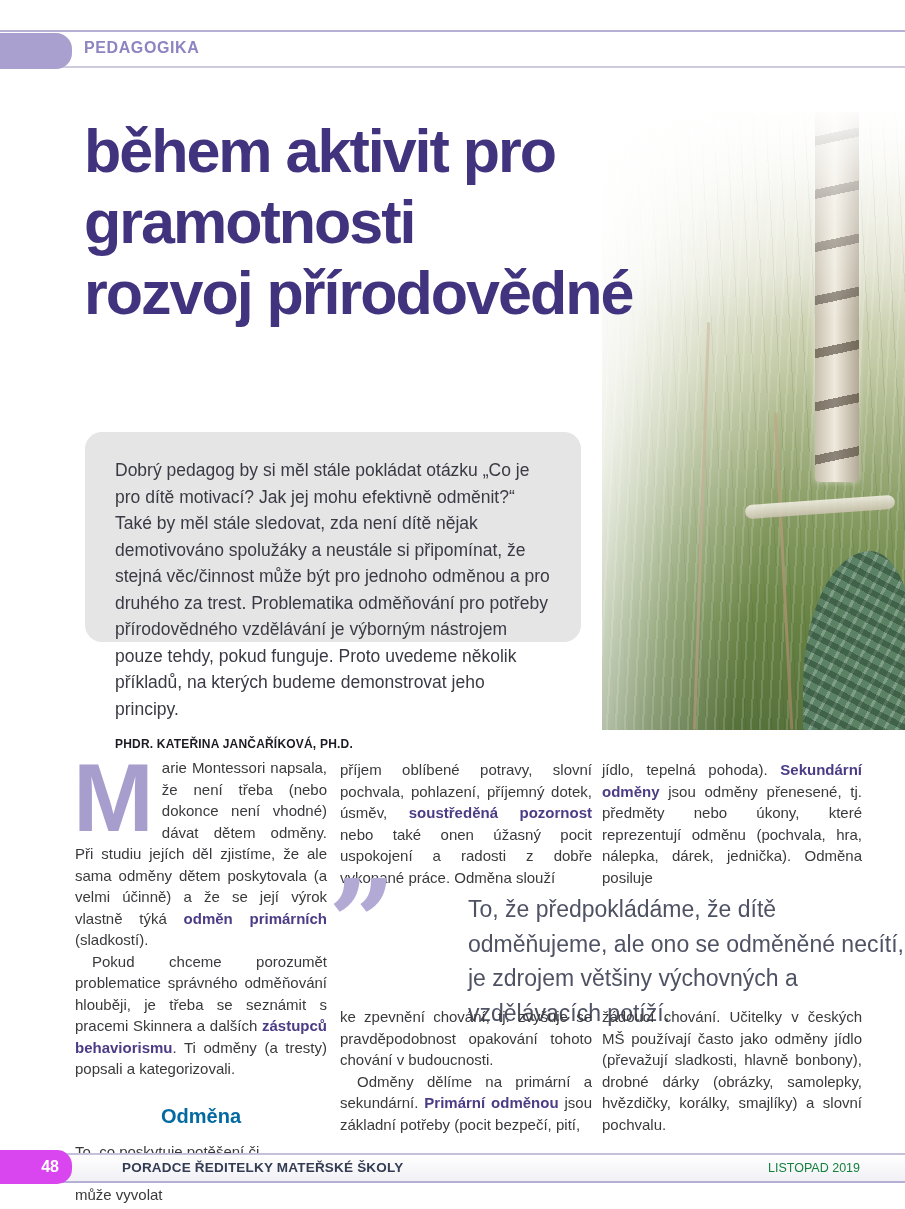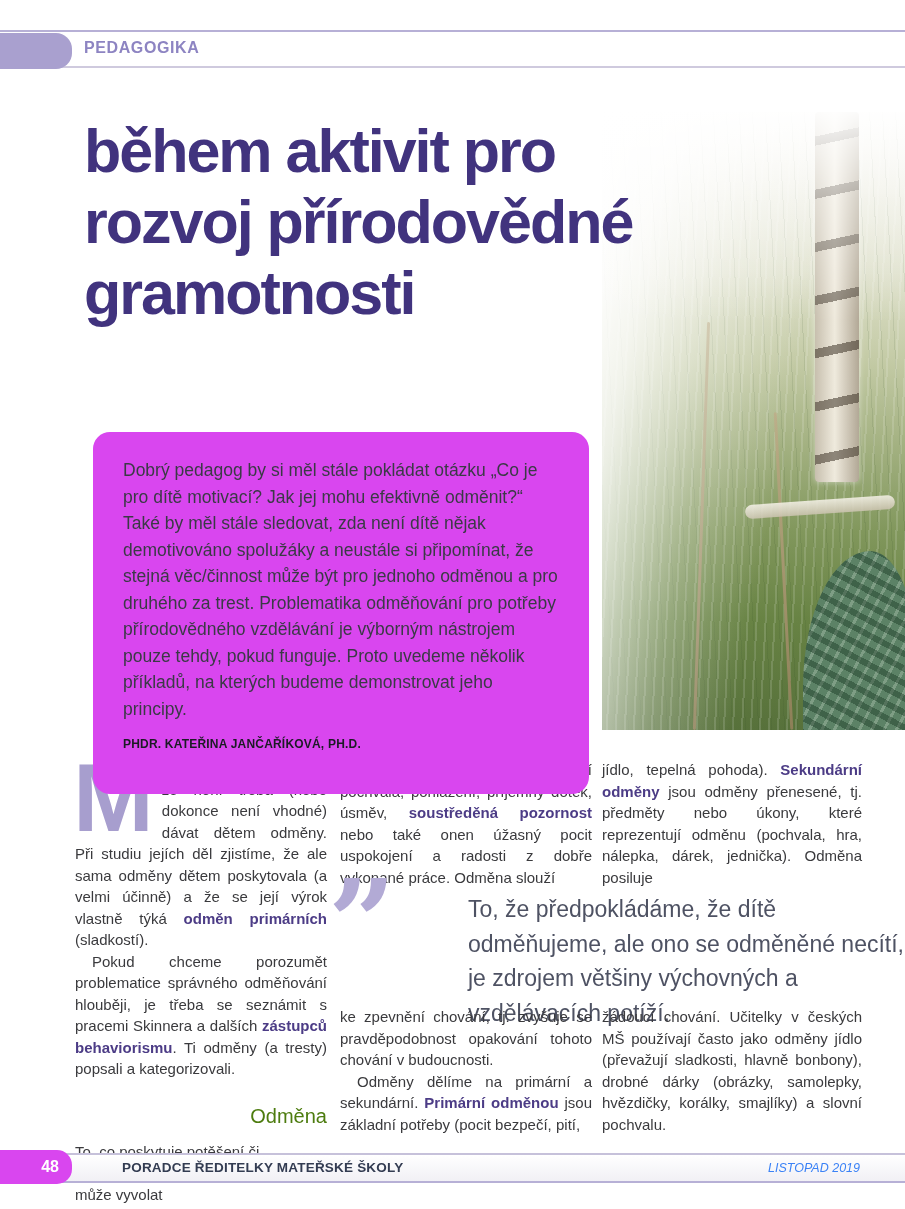--- a/index.html
+++ b/index.html
@@ -68,44 +68,43 @@
 
   
   .main-title {
     position:absolute; left:84px; top:116px; width:790px;
     font-size:61px; line-height:71px; font-weight:bold; letter-spacing:-2px;
     color:#41337e; z-index:3;
   }
 
   
   .intro-box {
-    position:absolute; left:85px; top:432px; width:496px; height:362px;
-    background:#d946ef; border-radius:17px; padding:25px 30px 20px 30px;
+    position:absolute; left:85px; top:432px; width:496px; height:210px;
+    background:#e5e5e5; border-radius:17px; padding:25px 30px 20px 30px;
     z-index:2;
-    margin-left:8px;
   }
   .intro-text { font-size:17.5px; line-height:26.5px; color:#3a3a45; }
   .intro-author { margin-top:15px; font-size:12px; font-weight:bold; color:#1b1b24; letter-spacing:0.2px; }
 
   
   .body-text { font-size:15px; line-height:21.5px; color:#3a3a3d; text-align:justify; }
   .col1 { position:absolute; left:75px;  top:757px; width:252px; }
   .col2-top { position:absolute; left:340px; top:759px; width:252px; }
   .col2-bottom { position:absolute; left:340px; top:1006px; width:252px; }
   .col3-top { position:absolute; left:602px; top:759px; width:260px; }
   .col3-bottom { position:absolute; left:602px; top:1006px; width:260px; }
   .indent { text-indent:17px; }
   .hl { font-weight:bold; color:#4c3c86; }
   .dropcap {
     float:left; font-size:97px; line-height:78px; font-weight:bold;
     color:#a79ece; margin:2px 8px 0 -2px;
   }
   .sub-heading {
-    margin:26px 0 14px 0; font-size:20px; font-weight:normal; color:#4d7c0f;
-    text-align:right;
+    margin:26px 0 14px 0; font-size:20px; font-weight:bold; color:#0369a1;
+    text-align:center;
   }
   .col1 .p3 { text-align:left; }
 
   
   .pull-quote { position:absolute; left:328px; top:886px; width:540px; height:120px; }
   .quote-mark {
     position:absolute; left:0; top:-22px;
     font-size:118px; line-height:1; font-weight:bold; color:#b2aad5;
     font-family:"DejaVu Serif", serif;
   }
@@ -126,21 +125,21 @@
     display:flex; align-items:center; justify-content:flex-end;
     padding-right:13px; z-index:2;
   }
   .footer-page { font-size:16px; font-weight:bold; color:#ffffff; }
   .footer-journal {
     position:absolute; left:90px; top:1160px;
     font-size:13.5px; font-weight:bold; color:#333c52; letter-spacing:0.2px;padding-left:32px;
   }
   .footer-issue {
     position:absolute; right:45px; top:1161px;
-    font-size:12.5px; color:#3b82f6;font-style:italic;
+    font-size:12.5px; color:#15803d;
   }
 </style>
 </head>
 <body>
 
 <div class="page">
 
   <div class="header-band"></div>
   <div class="header-tab"></div>
   <div class="header-section">PEDAGOGIKA</div>
@@ -149,22 +148,22 @@
     <div class="sapling s1"></div>
     <div class="sapling s2"></div>
     <div class="birch-trunk"></div>
     <div class="fallen-log"></div>
     <div class="knit-fabric"></div>
     <div class="photo-fade"></div>
   </div>
 
   <div class="main-title">
     <div>během aktivit pro</div>
+    <div>gramotnosti</div>
     <div>rozvoj přírodovědné</div>
-    <div>gramotnosti</div>
   </div>
 
   <div class="intro-box">
     <div class="intro-text">Dobrý pedagog by si měl stále pokládat otázku „Co je pro dítě motivací? Jak jej mohu efektivně odměnit?“ Také by měl stále sledovat, zda není dítě nějak demotivováno spolužáky a neustále si připomínat, že stejná věc/činnost může být pro jednoho odměnou a pro druhého za trest. Problematika odměňování pro potřeby přírodovědného vzdělávání je výborným nástrojem pouze tehdy, pokud funguje. Proto uvedeme několik příkladů, na kterých budeme demonstrovat jeho principy.</div>
     <div class="intro-author">PHDR. KATEŘINA JANČAŘÍKOVÁ, PH.D.</div>
   </div>
 
   <div class="col1 body-text">
     <p><span class="dropcap">M</span><span>arie Montessori napsala, že není třeba (nebo dokonce není vhodné) dávat dětem odměny. Při studiu jejích děl zjistíme, že ale sama odměny dětem poskytovala (a velmi účinně) a že se její výrok vlastně týká </span><span class="hl">odměn primárních</span><span> (sladkostí).</span></p>
     <p class="indent"><span>Pokud chceme porozumět problematice správného odměňování hlouběji, je třeba se seznámit s pracemi Skinnera a dalších </span><span class="hl">zástupců behaviorismu</span><span>. Ti odměny (a tresty) popsali a kategorizovali.</span></p>

